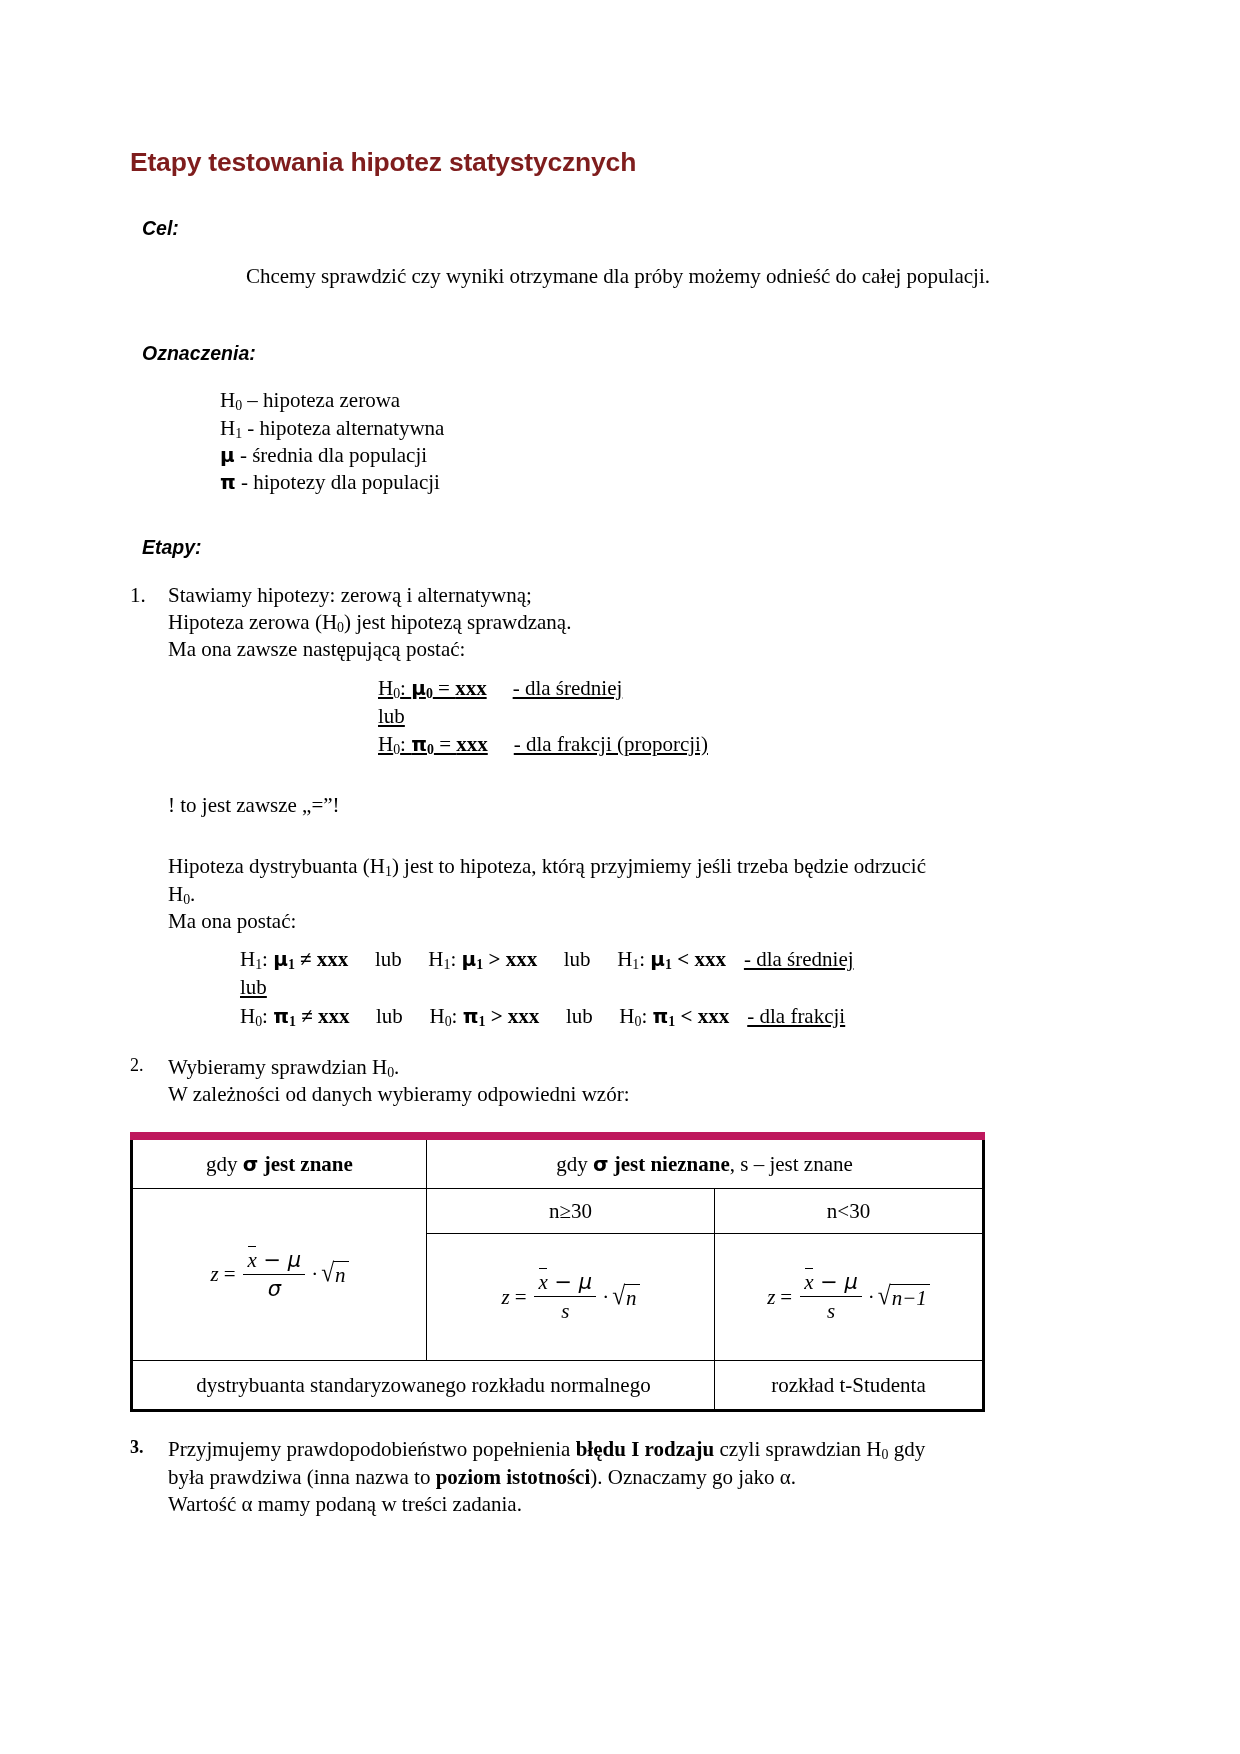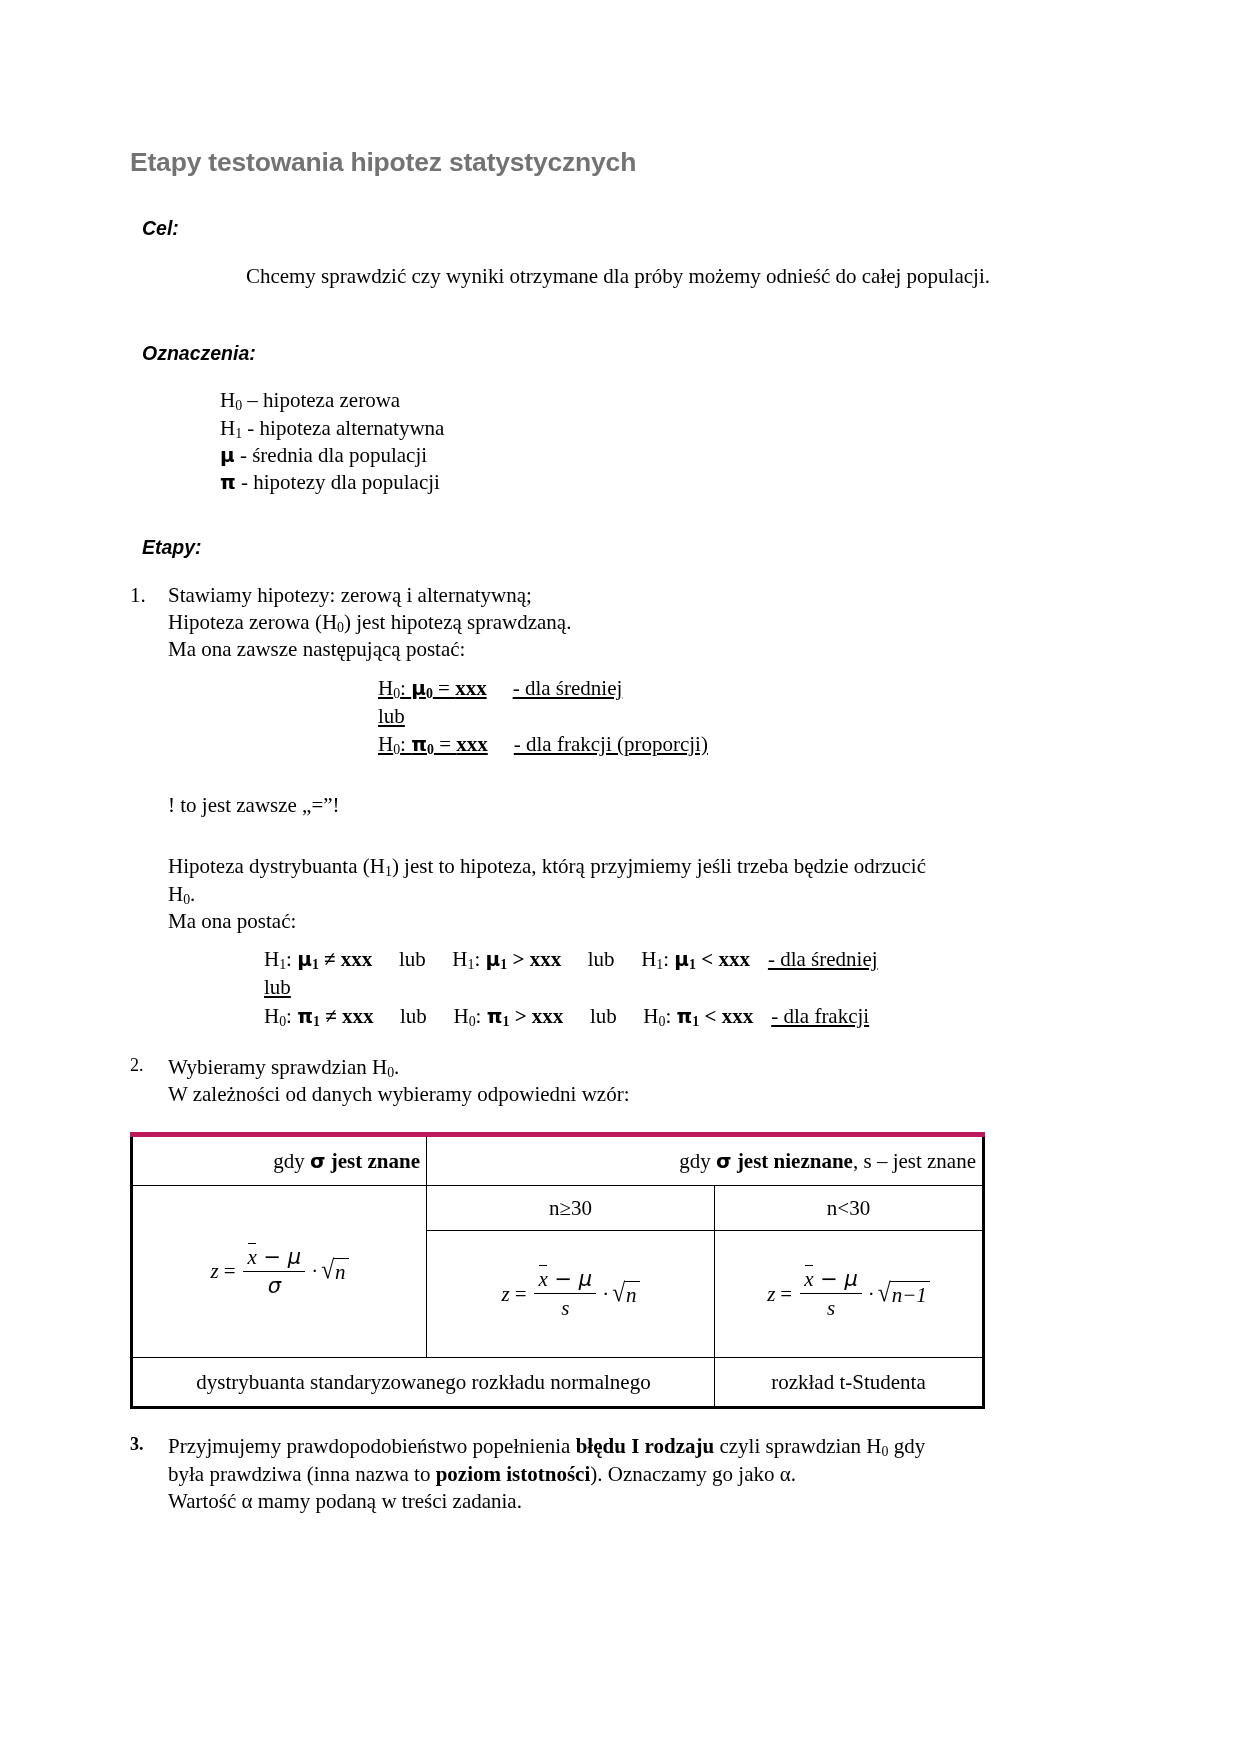--- a/index.html
+++ b/index.html
@@ -31,21 +31,21 @@
   }
 
   
   h1.doc-title {
     font-family: "Liberation Sans", "DejaVu Sans", sans-serif;
     font-weight: bold;
     font-size: 26.5px;
     letter-spacing: -0.2px;
     margin: 0 0 0 0;
     line-height: 1.1;
-    color: #737373;
+    color: #7f1d1d;
   }
   .sec-head {
     font-family: "Liberation Sans", "DejaVu Sans", sans-serif;
     font-weight: bold;
     font-style: italic;
     font-size: 19.5px;
     margin: 12px;
     line-height: 1.2;
   }
 
@@ -113,21 +113,21 @@
     margin-left: 0px;
     table-layout: fixed;
     font-size: 20px;
   }
   table.formula-table td {
     border: 1px solid #000;
     text-align: center;
     vertical-align: middle;
     padding: 4px 6px;
   }
-  table.formula-table .outer-top { border-top: 5px solid #be185d; text-align: right; }
+  table.formula-table .outer-top { border-top: 8px solid #be185d; }
   table.formula-table .outer-bottom { border-bottom: 3px solid #000; }
   table.formula-table .outer-left { border-left: 3px solid #000; }
   table.formula-table .outer-right { border-right: 3px solid #000; }
   .row-head td { height: 40px; font-size: 21px; }
   .row-sub td { height: 36px; font-size: 21px; }
   .row-formula td { height: 118px; }
   .row-foot td { height: 40px; font-size: 21px; }
 
   
   .mth {
@@ -255,21 +255,21 @@
         <div>! to jest zawsze „=”!</div>
 
         <div class="spacer-34"></div>
 
         <div><span>Hipoteza dystrybuanta (H</span><sub>1</sub><span>) jest to hipoteza, którą przyjmiemy jeśli trzeba będzie odrzucić</span></div>
         <div><span>H</span><sub>0</sub><span>.</span></div>
         <div>Ma ona postać:</div>
 
         <div class="spacer-10"></div>
 
-        <div style="margin-left:96px">
+        <div style="margin-left:72px">
           <div class="hyp-row">
             <span class="hyp-col"><span>H</span><sub>1</sub>: <span class="greek-b">μ</span><sub class="b">1</sub> <span class="b">≠</span> <span class="b">xxx</span></span><span class="w-lub" style="text-align:center">lub</span><span class="hyp-col"><span>H</span><sub>1</sub>: <span class="greek-b">μ</span><sub class="b">1</sub> <span class="b">&gt;</span> <span class="b">xxx</span></span><span class="w-lub" style="text-align:center">lub</span><span class="hyp-col"><span>H</span><sub>1</sub>: <span class="greek-b">μ</span><sub class="b">1</sub> <span class="b">&lt;</span> <span class="b">xxx</span></span><span style="display:inline-block;width:18px"></span><span>- dla średniej</span>
           </div>
           <div class="hyp-row">lub</div>
           <div class="hyp-row">
             <span class="hyp-col"><span>H</span><sub>0</sub>: <span class="greek-b">π</span><sub class="b">1</sub> <span class="b">≠</span> <span class="b">xxx</span></span><span class="w-lub" style="text-align:center">lub</span><span class="hyp-col"><span>H</span><sub>0</sub>: <span class="greek-b">π</span><sub class="b">1</sub> <span class="b">&gt;</span> <span class="b">xxx</span></span><span class="w-lub" style="text-align:center">lub</span><span class="hyp-col"><span>H</span><sub>0</sub>: <span class="greek-b">π</span><sub class="b">1</sub> <span class="b">&lt;</span> <span class="b">xxx</span></span><span style="display:inline-block;width:18px"></span><span>- dla frakcji</span>
           </div>
         </div>
       </div>
     </div>

